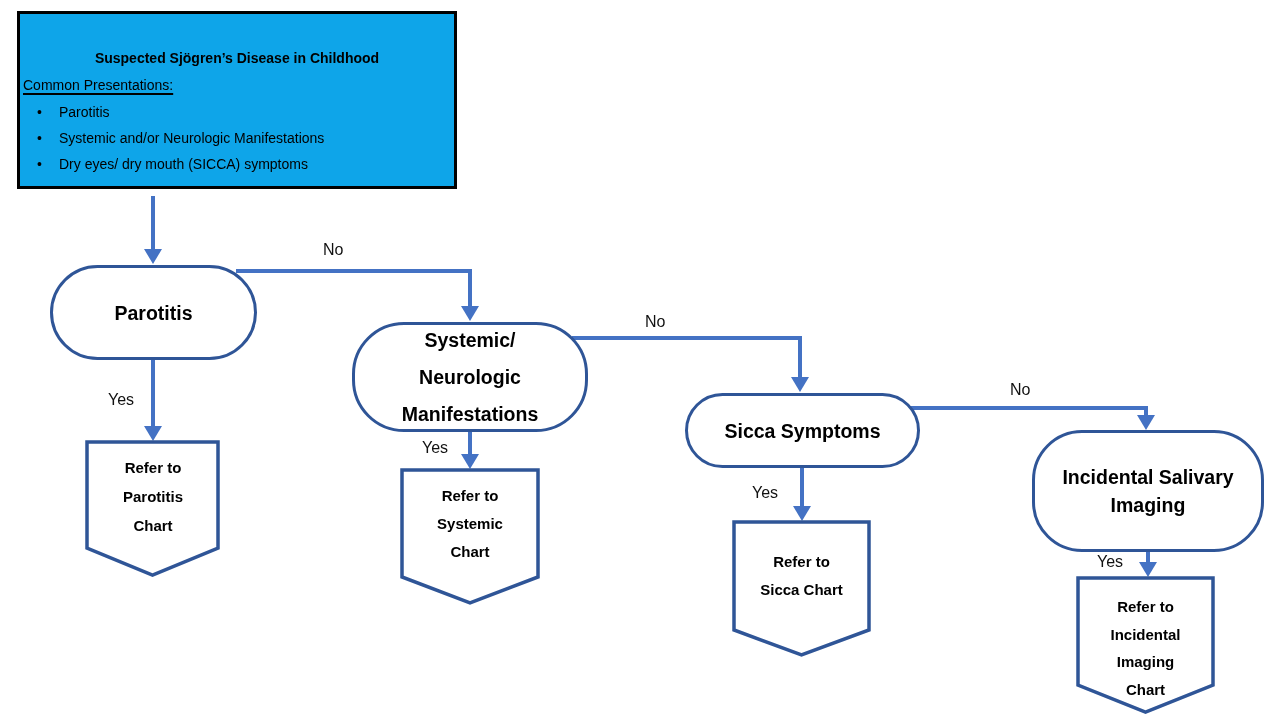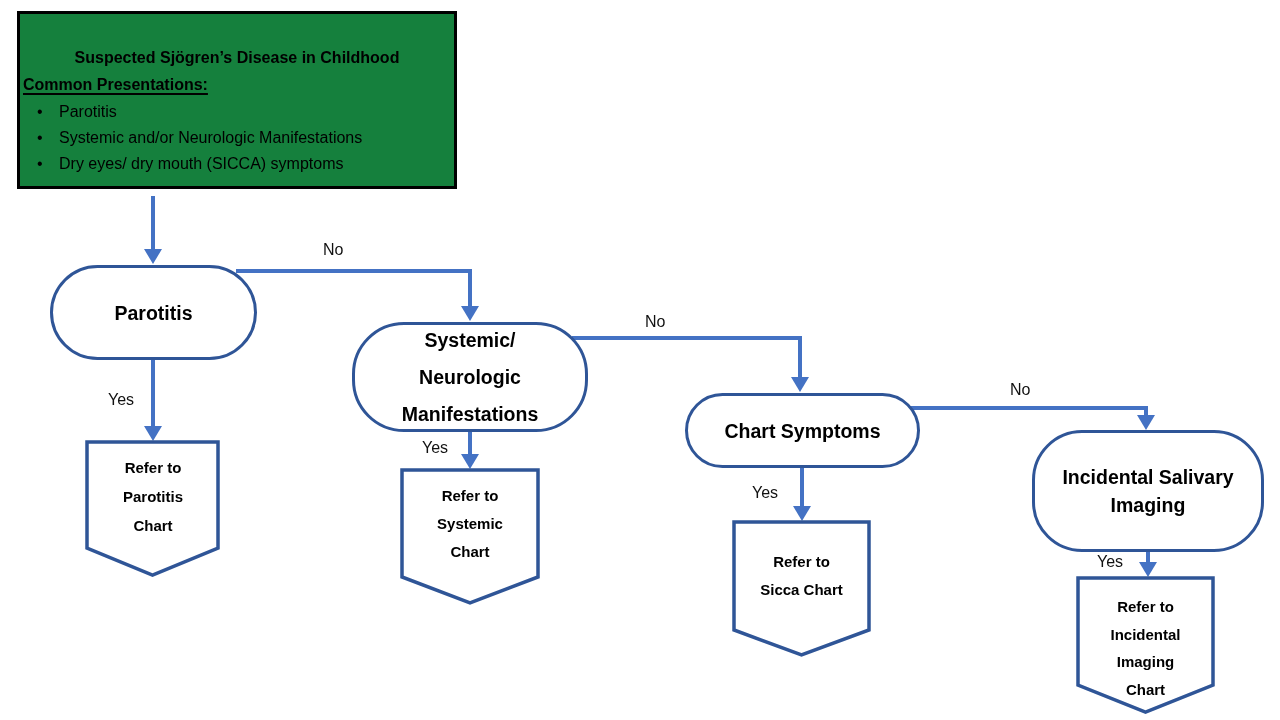--- a/index.html
+++ b/index.html
@@ -17,26 +17,26 @@
   
   .connector-layer { position: absolute; left: 0; top: 0; width: 1280px; height: 720px; z-index: 1; }
   .edge { fill: none; stroke: var(--line-color, #4472C4); stroke-width: 4; }
   .banner { fill: #ffffff; stroke: var(--border-color, #2F5597); stroke-width: 3.5; }
   .arrowhead { fill: var(--line-color, #4472C4); }
 
   
   .header-box {
     left: 17px; top: 11px; width: 434px; height: 172px;
     border: 3.5px solid var(--box-border-color, #000);
-    background: #15803d; z-index: 2;
-    font-size: 16px; line-height: 26px;
+    background: #0ea5e9; z-index: 2;
+    font-size: 14px; line-height: 26px;
   }
   .hb-title { margin-top: 31px; text-align: center; font-weight: bold; }
   .hb-sub {
-    margin-left: 3px; margin-top: 1px; font-weight: bold;
+    margin-left: 3px; margin-top: 1px; font-weight: normal;
     text-decoration: underline; text-decoration-thickness: 2px; text-underline-offset: 3px;
   }
   .hb-bullets { margin: 1px 0 0 0; padding: 0; list-style: none; }
   .hb-bullets li { display: flex; }
   .hb-bullets .dot { width: 22px; margin-left: 17px; flex: none; }
 
   
   .oval {
     background: #fff;
     border: 3.5px solid var(--border-color, #2F5597);
@@ -119,21 +119,21 @@
     <div>Parotitis</div>
   </div>
 
   <div class="abs oval" id="ov-systemic">
     <div>Systemic/</div>
     <div>Neurologic</div>
     <div>Manifestations</div>
   </div>
 
   <div class="abs oval" id="ov-sicca">
-    <div>Chart Symptoms</div>
+    <div>Sicca Symptoms</div>
   </div>
 
   <div class="abs oval" id="ov-incidental">
     <div>Incidental Salivary</div>
     <div>Imaging</div>
   </div>
 
   <div class="abs banner-text" id="bt-parotitis">
     <div>Refer to</div>
     <div>Parotitis</div>

